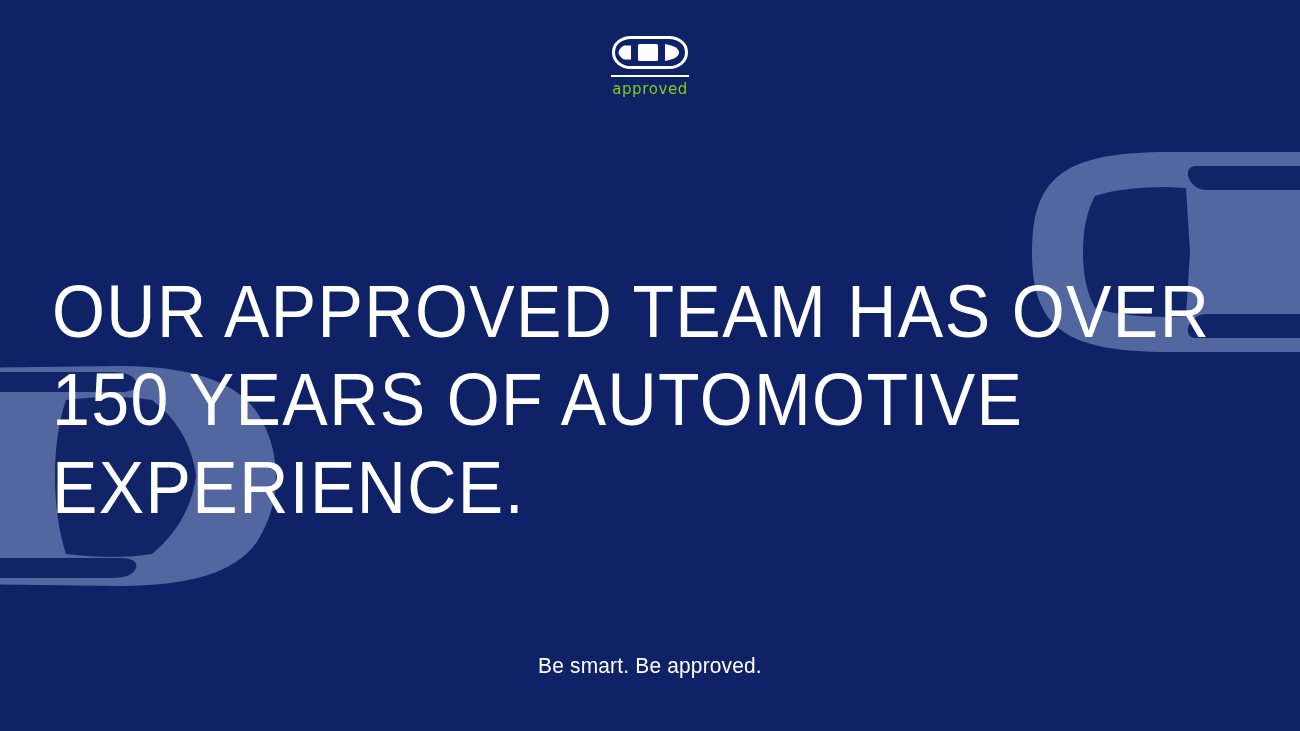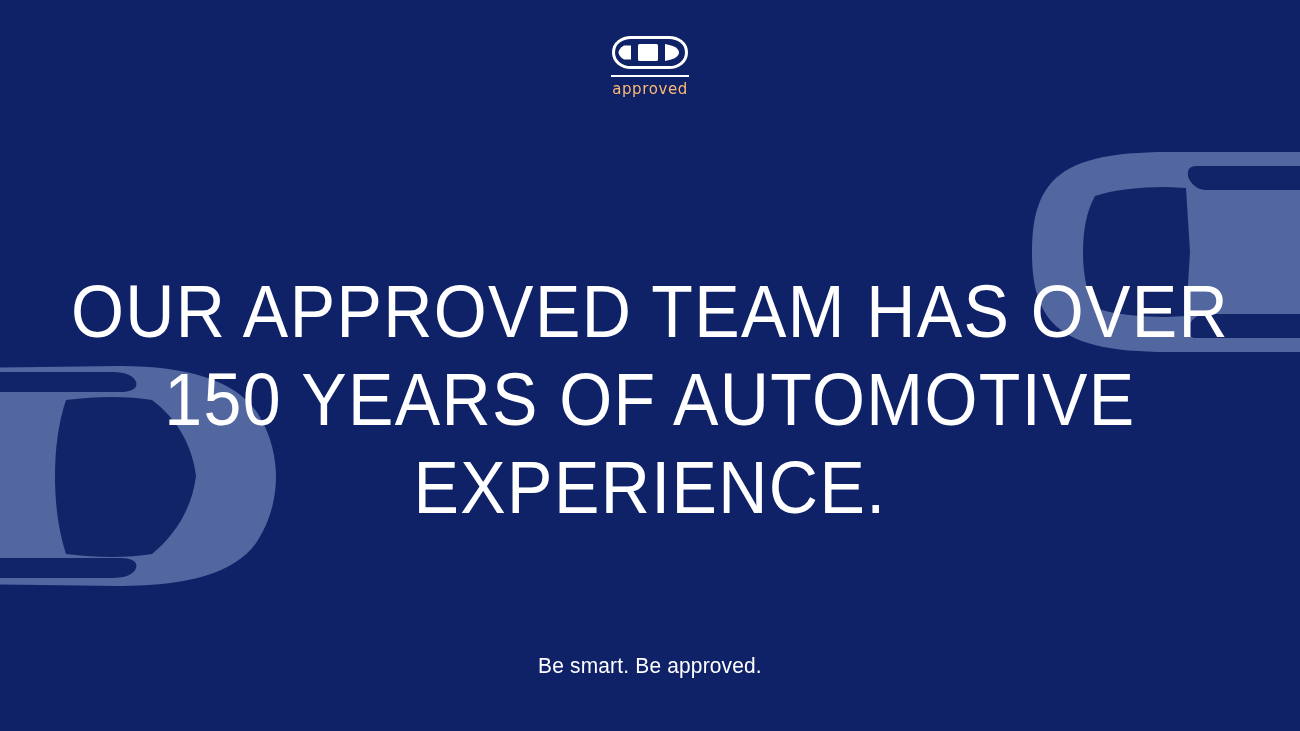--- a/index.html
+++ b/index.html
@@ -45,32 +45,31 @@
   .logo-rule {
     width: 78px;
     height: 2px;
     background: #ffffff;
     margin: 6px auto 4px auto;
   }
   .logo-word {
     font-family: "DejaVu Sans", sans-serif;
     font-size: 15px;
     letter-spacing: 0.6px;
-    color: #fdba74;
+    color: #84cc16;
     line-height: 1.1;
     font-weight: 400;
   }
 
   
   .headline {
     position: absolute;
     top: 268px;
     left: 0;
     width: 1300px;
-    text-align: center;
     z-index: 4;
   }
   .headline-line {
     display: block;
     color: #ffffff;
     font-family: "Liberation Sans", sans-serif;
     font-weight: 400;
     font-size: 74px;
     line-height: 88px;
     letter-spacing: 1.5px;

